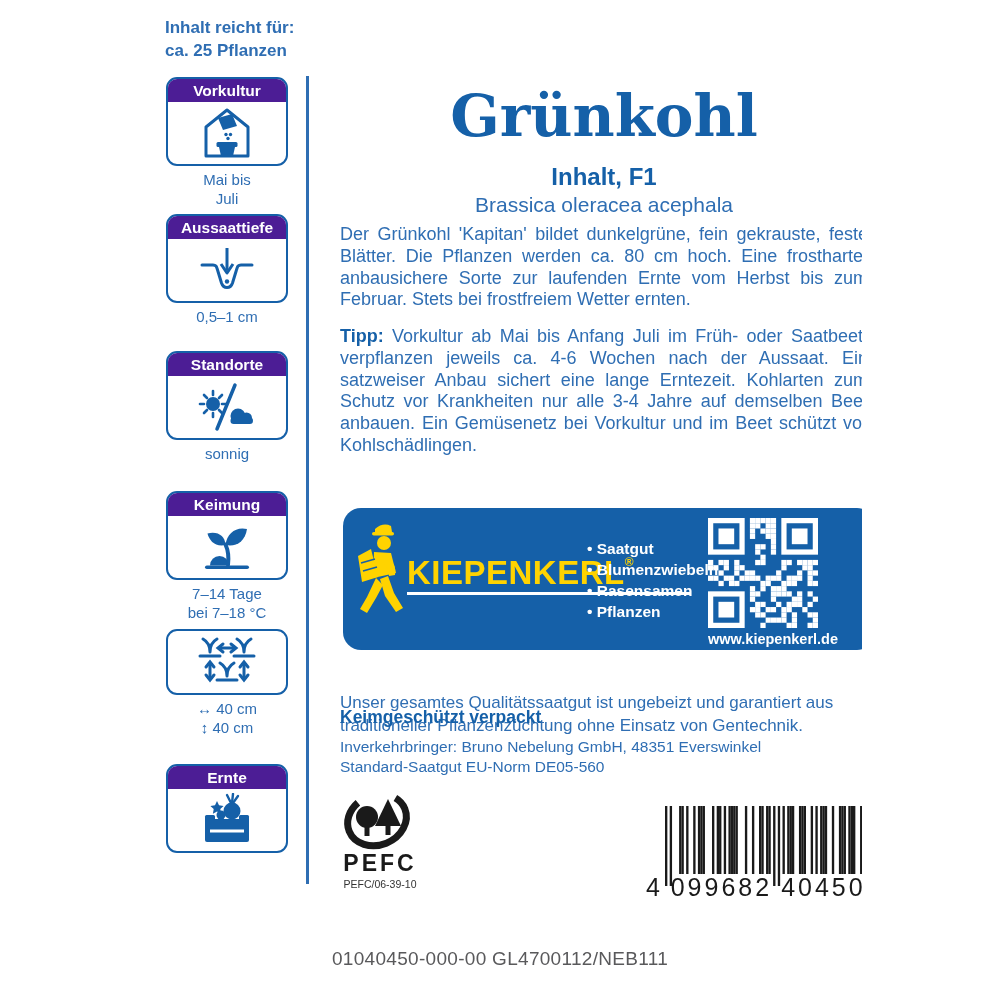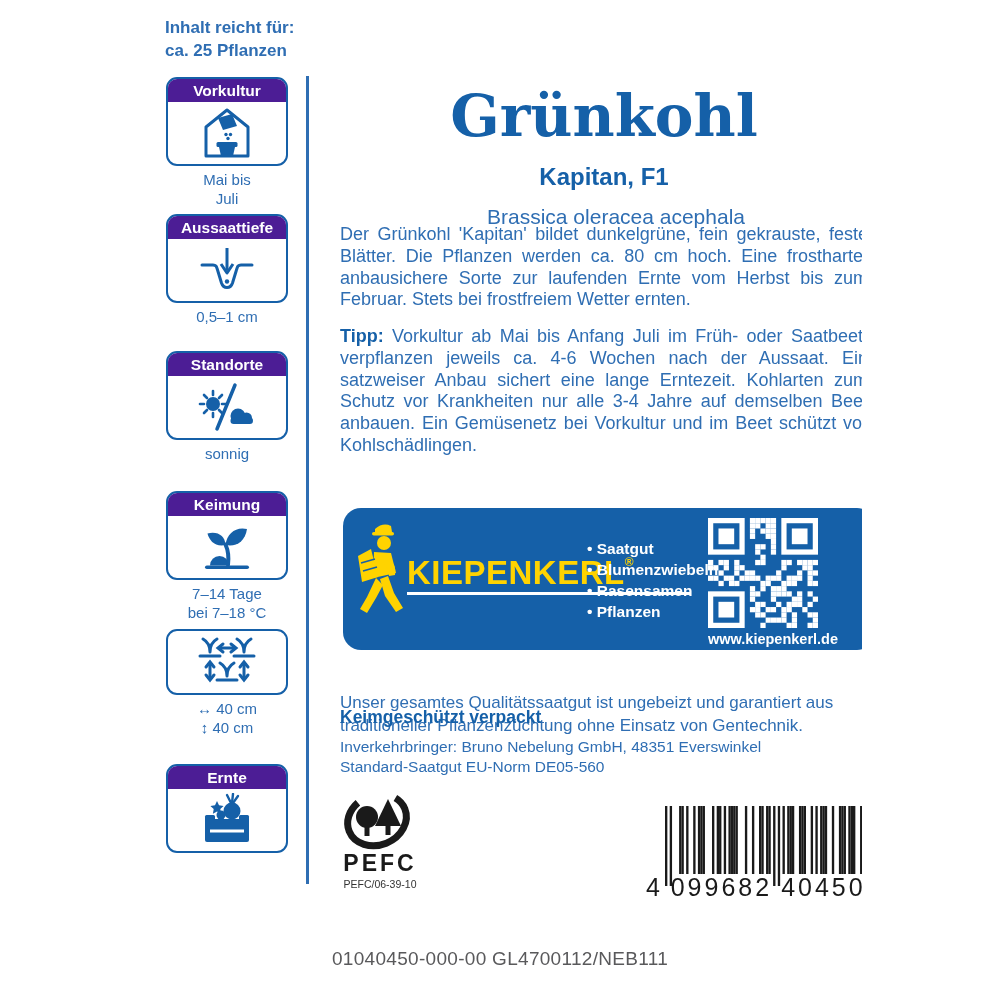--- a/index.html
+++ b/index.html
@@ -14,21 +14,21 @@
                    line-height:23px;height:23px;}
   .side-box-body{height:60px;display:flex;align-items:center;justify-content:center;padding:1px 0;}
   .side-caption{margin-top:5px;font-size:15px;font-weight:500;line-height:18.5px;color:#2f6eb3;}
   .side-caption span{display:block;}
   .divider{position:absolute;left:306px;top:76px;width:3px;height:808px;background:#2f6eb3;}
   
   .title{position:absolute;left:340px;top:82px;width:528px;text-align:center;margin:0;
          font-family:"DejaVu Serif",serif;font-weight:bold;font-size:58px;color:#1560a8;}
   .variety{position:absolute;left:340px;top:163px;width:528px;text-align:center;margin:0;
            font-size:24px;font-weight:bold;color:#1560a8;}
-  .botanical{position:absolute;left:340px;top:193px;width:528px;text-align:center;margin:12px;
+  .botanical{position:absolute;left:340px;top:193px;width:528px;text-align:center;margin:0;
              font-size:21px;font-weight:normal;color:#2f6eb3;}
   .desc{position:absolute;left:340px;top:224px;width:528px;margin:0;font-size:18px;
         line-height:21.8px;text-align:justify;}
   .tip{position:absolute;left:340px;top:326px;width:528px;margin:0;font-size:18px;
        line-height:21.8px;text-align:justify;}
   .tip b{color:#1560a8;}
   
   .banner{position:absolute;left:343px;top:508px;width:492px;height:142px;background:#1560a8;
           border-radius:18px;color:#fff;padding-left:40px;}
   .man-logo{position:absolute;left:12px;top:14px;}
@@ -201,21 +201,21 @@
           <rect x="8" y="26" width="44" height="23" rx="2" fill="#1560a8"></rect>
           <line x1="13" y1="38" x2="47" y2="38" stroke="#fff" stroke-width="3"></line>
         </svg>
       </div>
     </div>
   </div>
 
   <div class="divider"></div>
 
   <h1 class="title">Grünkohl</h1>
-  <h2 class="variety">Kapitan, F1</h2>
+  <h2 class="variety">Inhalt, F1</h2>
   <h3 class="botanical">Brassica oleracea acephala</h3>
   <p class="desc">Der Grünkohl 'Kapitan' bildet dunkelgrüne, fein gekrauste, feste Blätter. Die Pflanzen werden ca. 80 cm hoch. Eine frostharte, anbausichere Sorte zur laufenden Ernte vom Herbst bis zum Februar. Stets bei frostfreiem Wetter ernten.</p>
   <p class="tip"><b>Tipp:</b> <span>Vorkultur ab Mai bis Anfang Juli im Früh- oder Saatbeet, verpflanzen jeweils ca. 4-6 Wochen nach der Aussaat. Ein satzweiser Anbau sichert eine lange Erntezeit. Kohlarten zum Schutz vor Krankheiten nur alle 3-4 Jahre auf demselben Beet anbauen. Ein Gemüsenetz bei Vorkultur und im Beet schützt vor Kohlschädlingen.</span></p>
 
   <div class="banner">
     <svg class="man-logo" width="56" height="106" viewBox="0 0 56 106">
       <g fill="#ffd300">
         <path d="M20 7 q8 -7 16 -3 l1 6 -17 2 Z"></path>
         <rect x="17" y="10" width="22" height="3.6" rx="1.8"></rect>
         <circle cx="29" cy="21" r="7"></circle>

